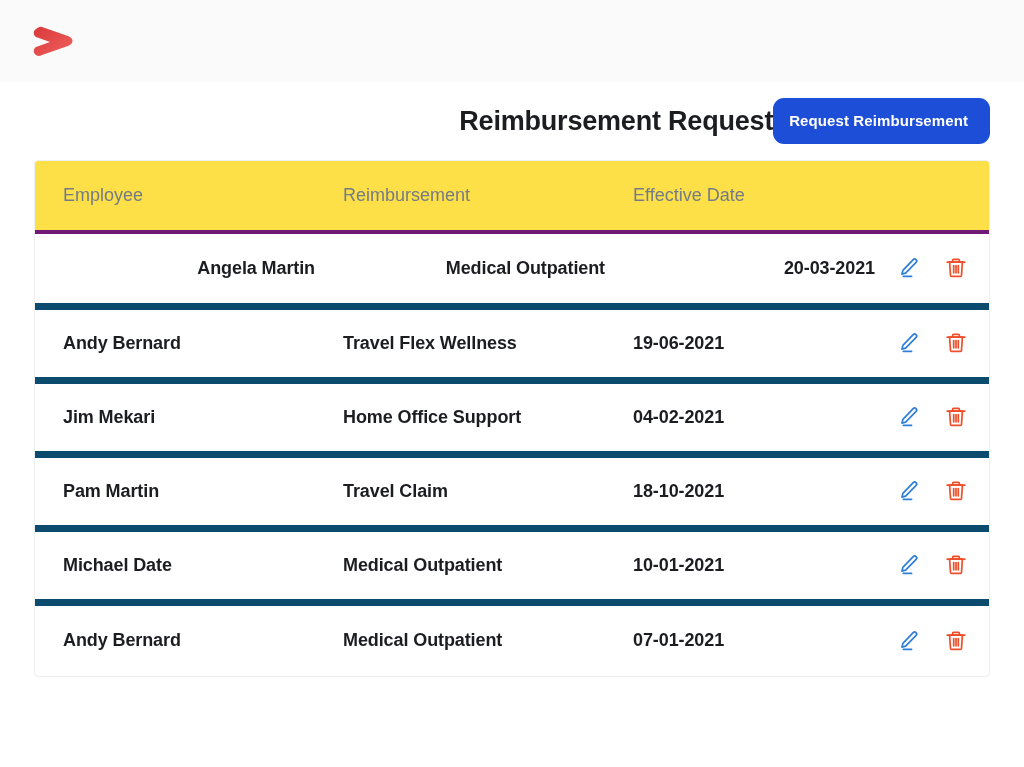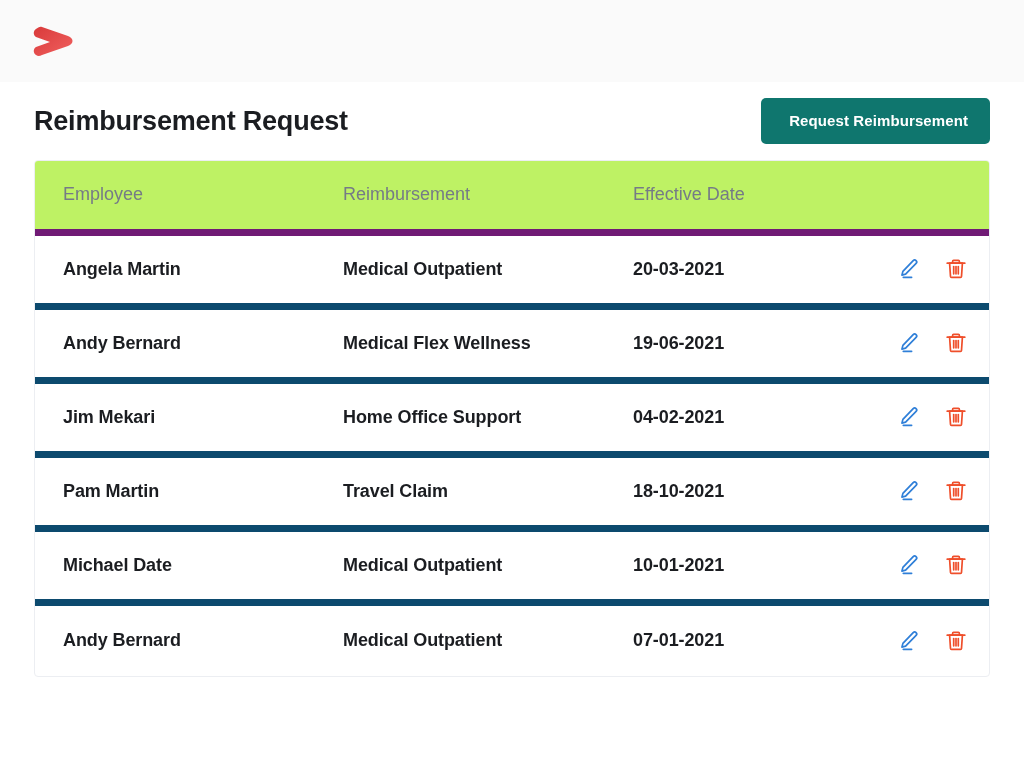--- a/index.html
+++ b/index.html
@@ -31,76 +31,76 @@
 
   
   .page {
     padding: 0 34px;
   }
 
   .page-head {
     height: 78px;
     display: flex;
     align-items: center;
-    justify-content: space-between;
+    justify-content: flex-end;
   }
 
   .page-title {
     font-size: 27px;
     font-weight: bold;
     color: #1b1d21;
     letter-spacing: -0.2px;
   }
 
   .primary-btn {
-    background: #0f766e;
+    background: #1d4ed8;
     color: #ffffff;
     font-size: 15px;
     font-weight: bold;
     border: none;
-    border-radius: 5px;
-    padding: 14px 22px 15px 28px;
+    border-radius: 11px;
+    padding: 14px 22px 15px 16px;
     cursor: pointer;
     font-family: "Liberation Sans", sans-serif;
     letter-spacing: 0.1px;
     white-space: nowrap;
   }
 
   
   .table-card {
     border: 1px solid #eceef2;
     border-radius: 4px;
     overflow: hidden;
     background: #ffffff;
   }
 
   table {
     width: 100%;
     border-collapse: collapse;
     table-layout: fixed;
   }
 
-  thead tr { background: #bef264; }
+  thead tr { background: #fde047; }
 
   th {
     text-align: left;
     font-size: 18px;
     font-weight: normal;
     color: #757b86;
     padding: 22px 0 22px 28px;
     height: 71px;
     vertical-align: middle;
   }
   th.col-emp  { width: 280px; }
   th.col-reim { width: 290px; }
   th.col-date { width: 270px; }
   th.col-act  { width: 120px; padding-left: 0; }
 
   tbody tr { border-top: 7px solid #0c4a6e; height: 74px; }
-  tbody tr:first-child { border-top: 7px solid #701a75; }
+  tbody tr:first-child { border-top: 4px solid #701a75; text-align: right; }
 
   td {
     font-size: 18px;
     font-weight: bold;
     color: #1b1d21;
     padding: 0 0 0 28px;
     vertical-align: middle;
     letter-spacing: -0.1px;
   }
 
@@ -175,21 +175,21 @@
   <path d="M8.6 6.2V4.4a1 1 0 0 1 1-1h4.8a1 1 0 0 1 1 1v1.8"></path>
   <path d="M5.6 6.2h12.8l-.9 13.2a1 1 0 0 1-1 .9H7.5a1 1 0 0 1-1-.9z"></path>
   <line x1="9.7" y1="9.6" x2="9.7" y2="16.8"></line>
   <line x1="12" y1="9.6" x2="12" y2="16.8"></line>
   <line x1="14.3" y1="9.6" x2="14.3" y2="16.8"></line>
 </svg>
               </span></td>
           </tr>
           <tr>
             <td>Andy Bernard</td>
-            <td>Medical Flex Wellness</td>
+            <td>Travel Flex Wellness</td>
             <td>19-06-2021</td>
             <td class="actions"><span class="icon-btn" title="Edit">
 <svg width="24" height="24" viewBox="0 0 24 24" fill="none" stroke="#2f7fd8" stroke-width="1.7" stroke-linecap="round" stroke-linejoin="round">
   <path d="M17.2 3.6a2 2 0 0 1 2.9 2.8L9.6 17.1l-3.7 1 1-3.7z"></path>
   <line x1="7.3" y1="20.3" x2="15.6" y2="20.3"></line>
 </svg>
               </span><span class="icon-btn" title="Delete">
 <svg width="24" height="24" viewBox="0 0 24 24" fill="none" stroke="#ef4e2a" stroke-width="1.7" stroke-linecap="round" stroke-linejoin="round">
   <line x1="3.2" y1="6.2" x2="20.8" y2="6.2"></line>
   <path d="M8.6 6.2V4.4a1 1 0 0 1 1-1h4.8a1 1 0 0 1 1 1v1.8"></path>

